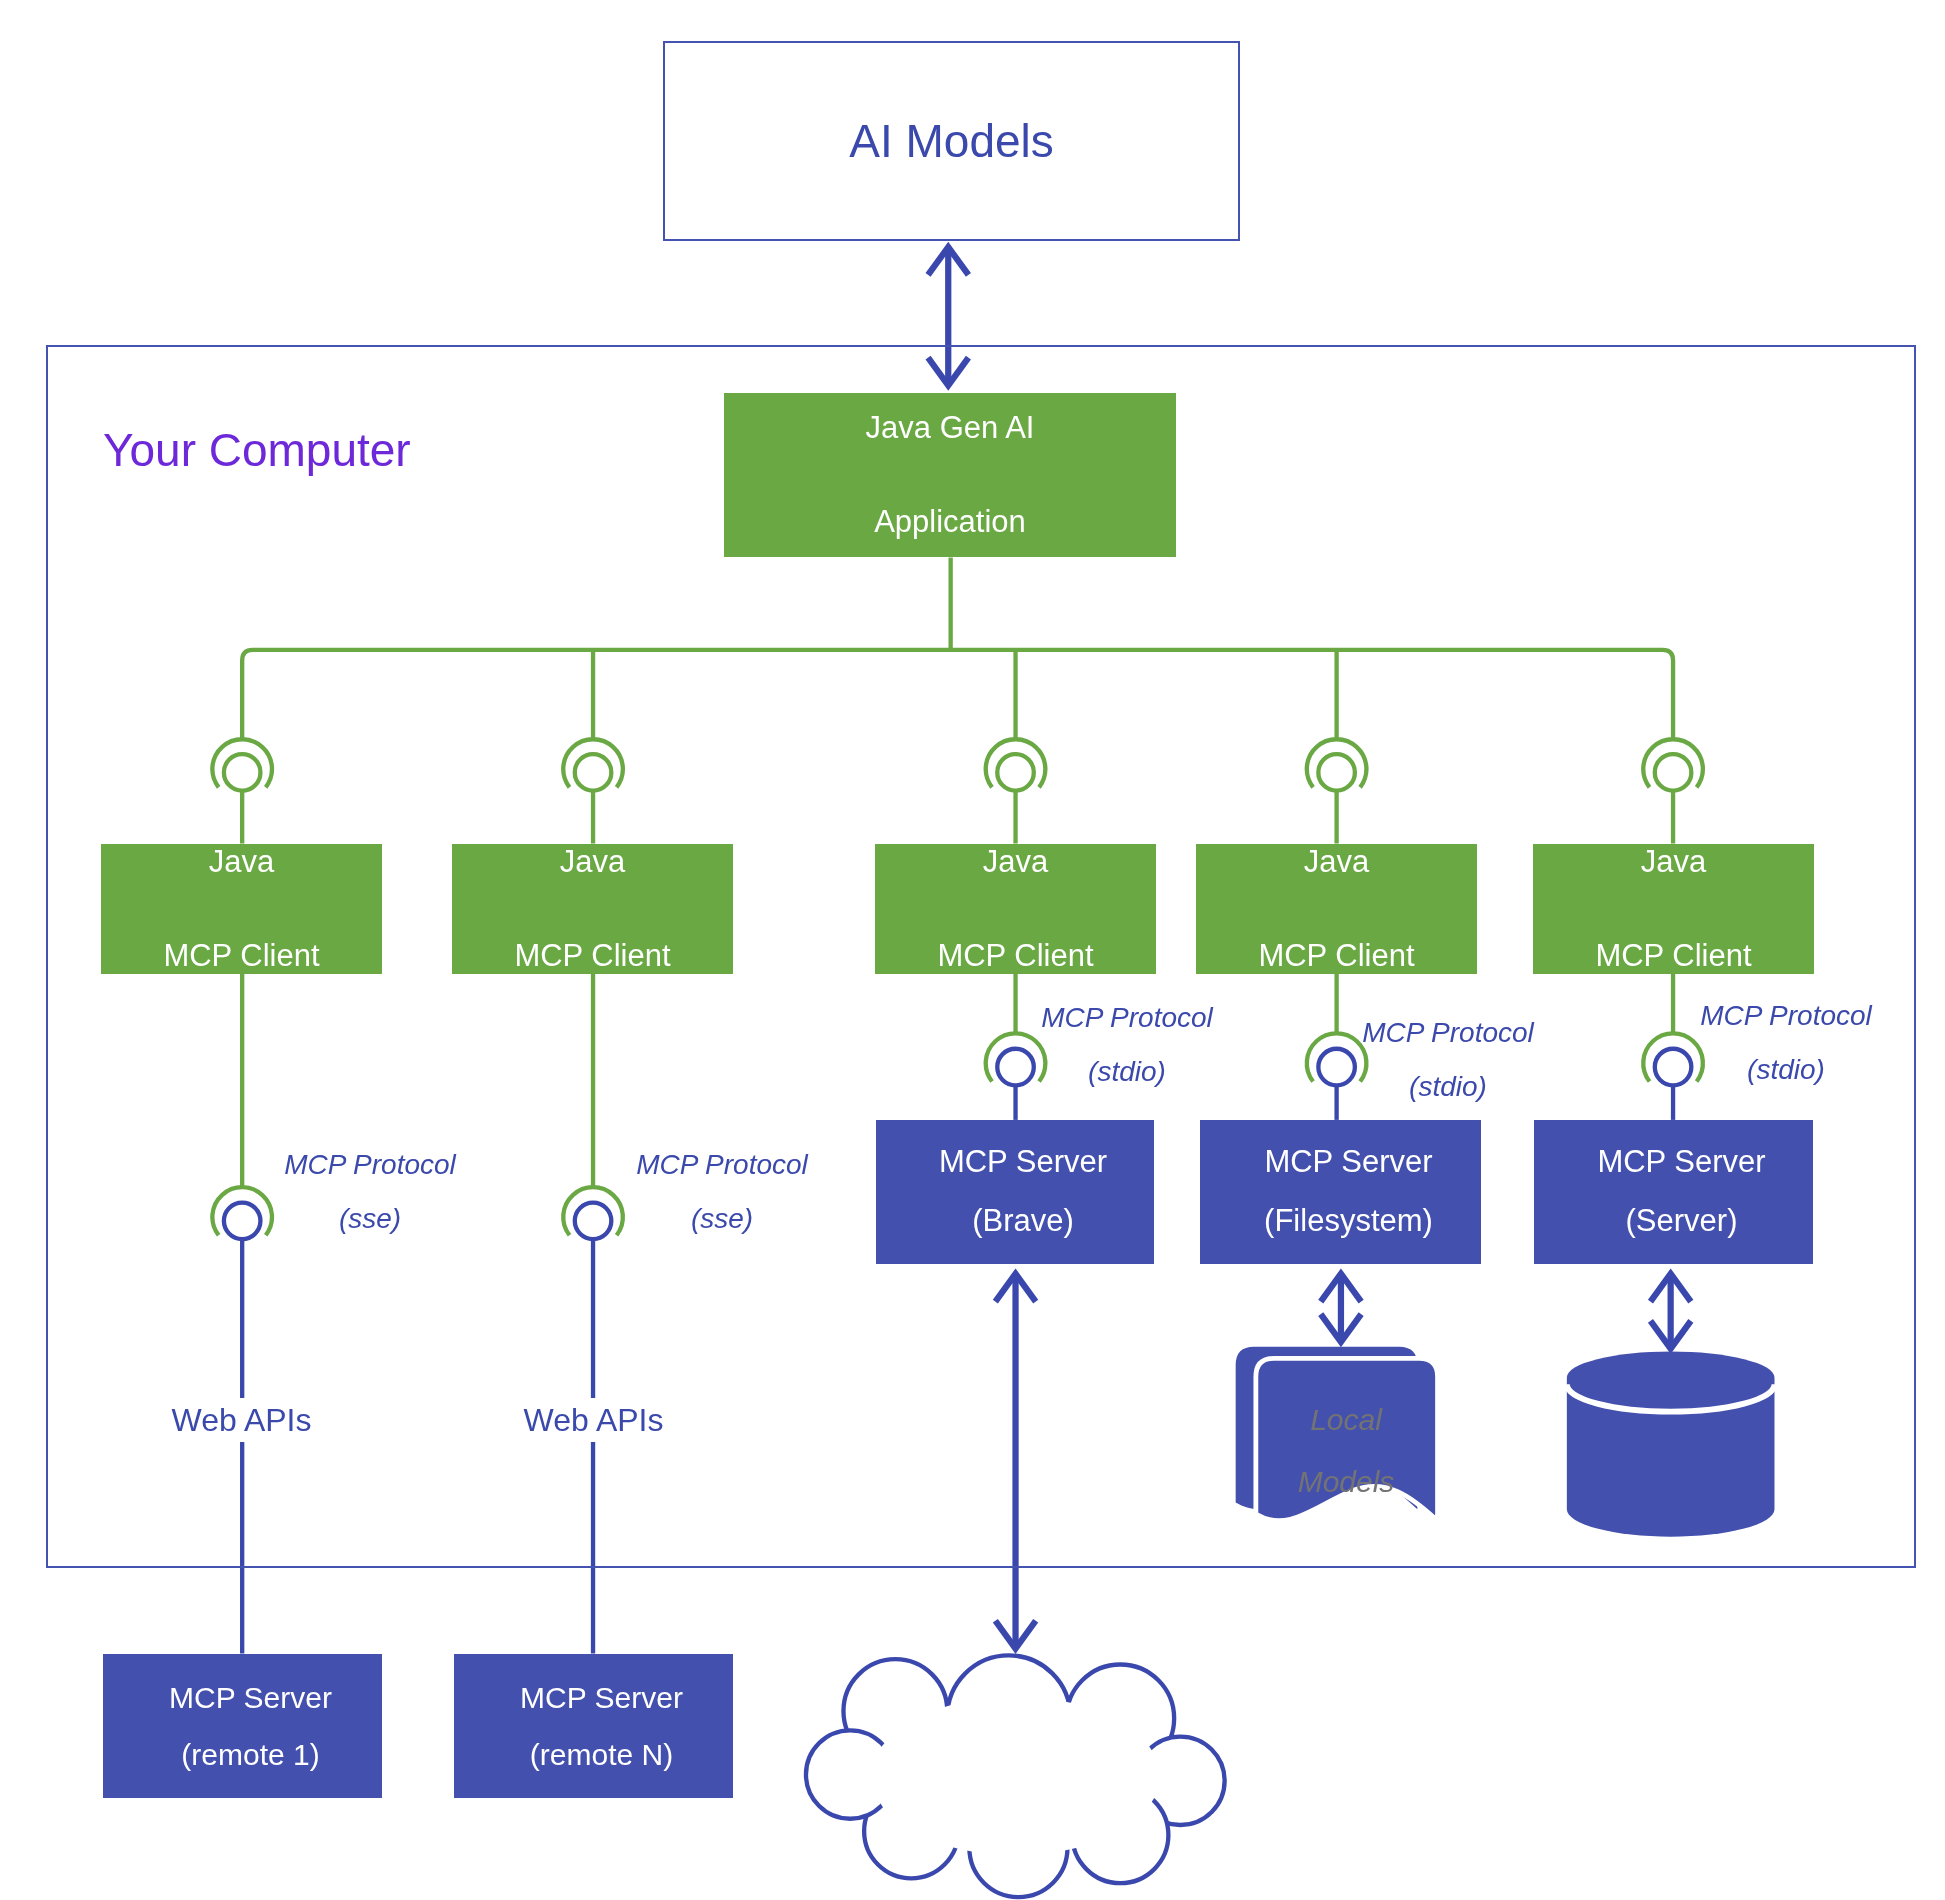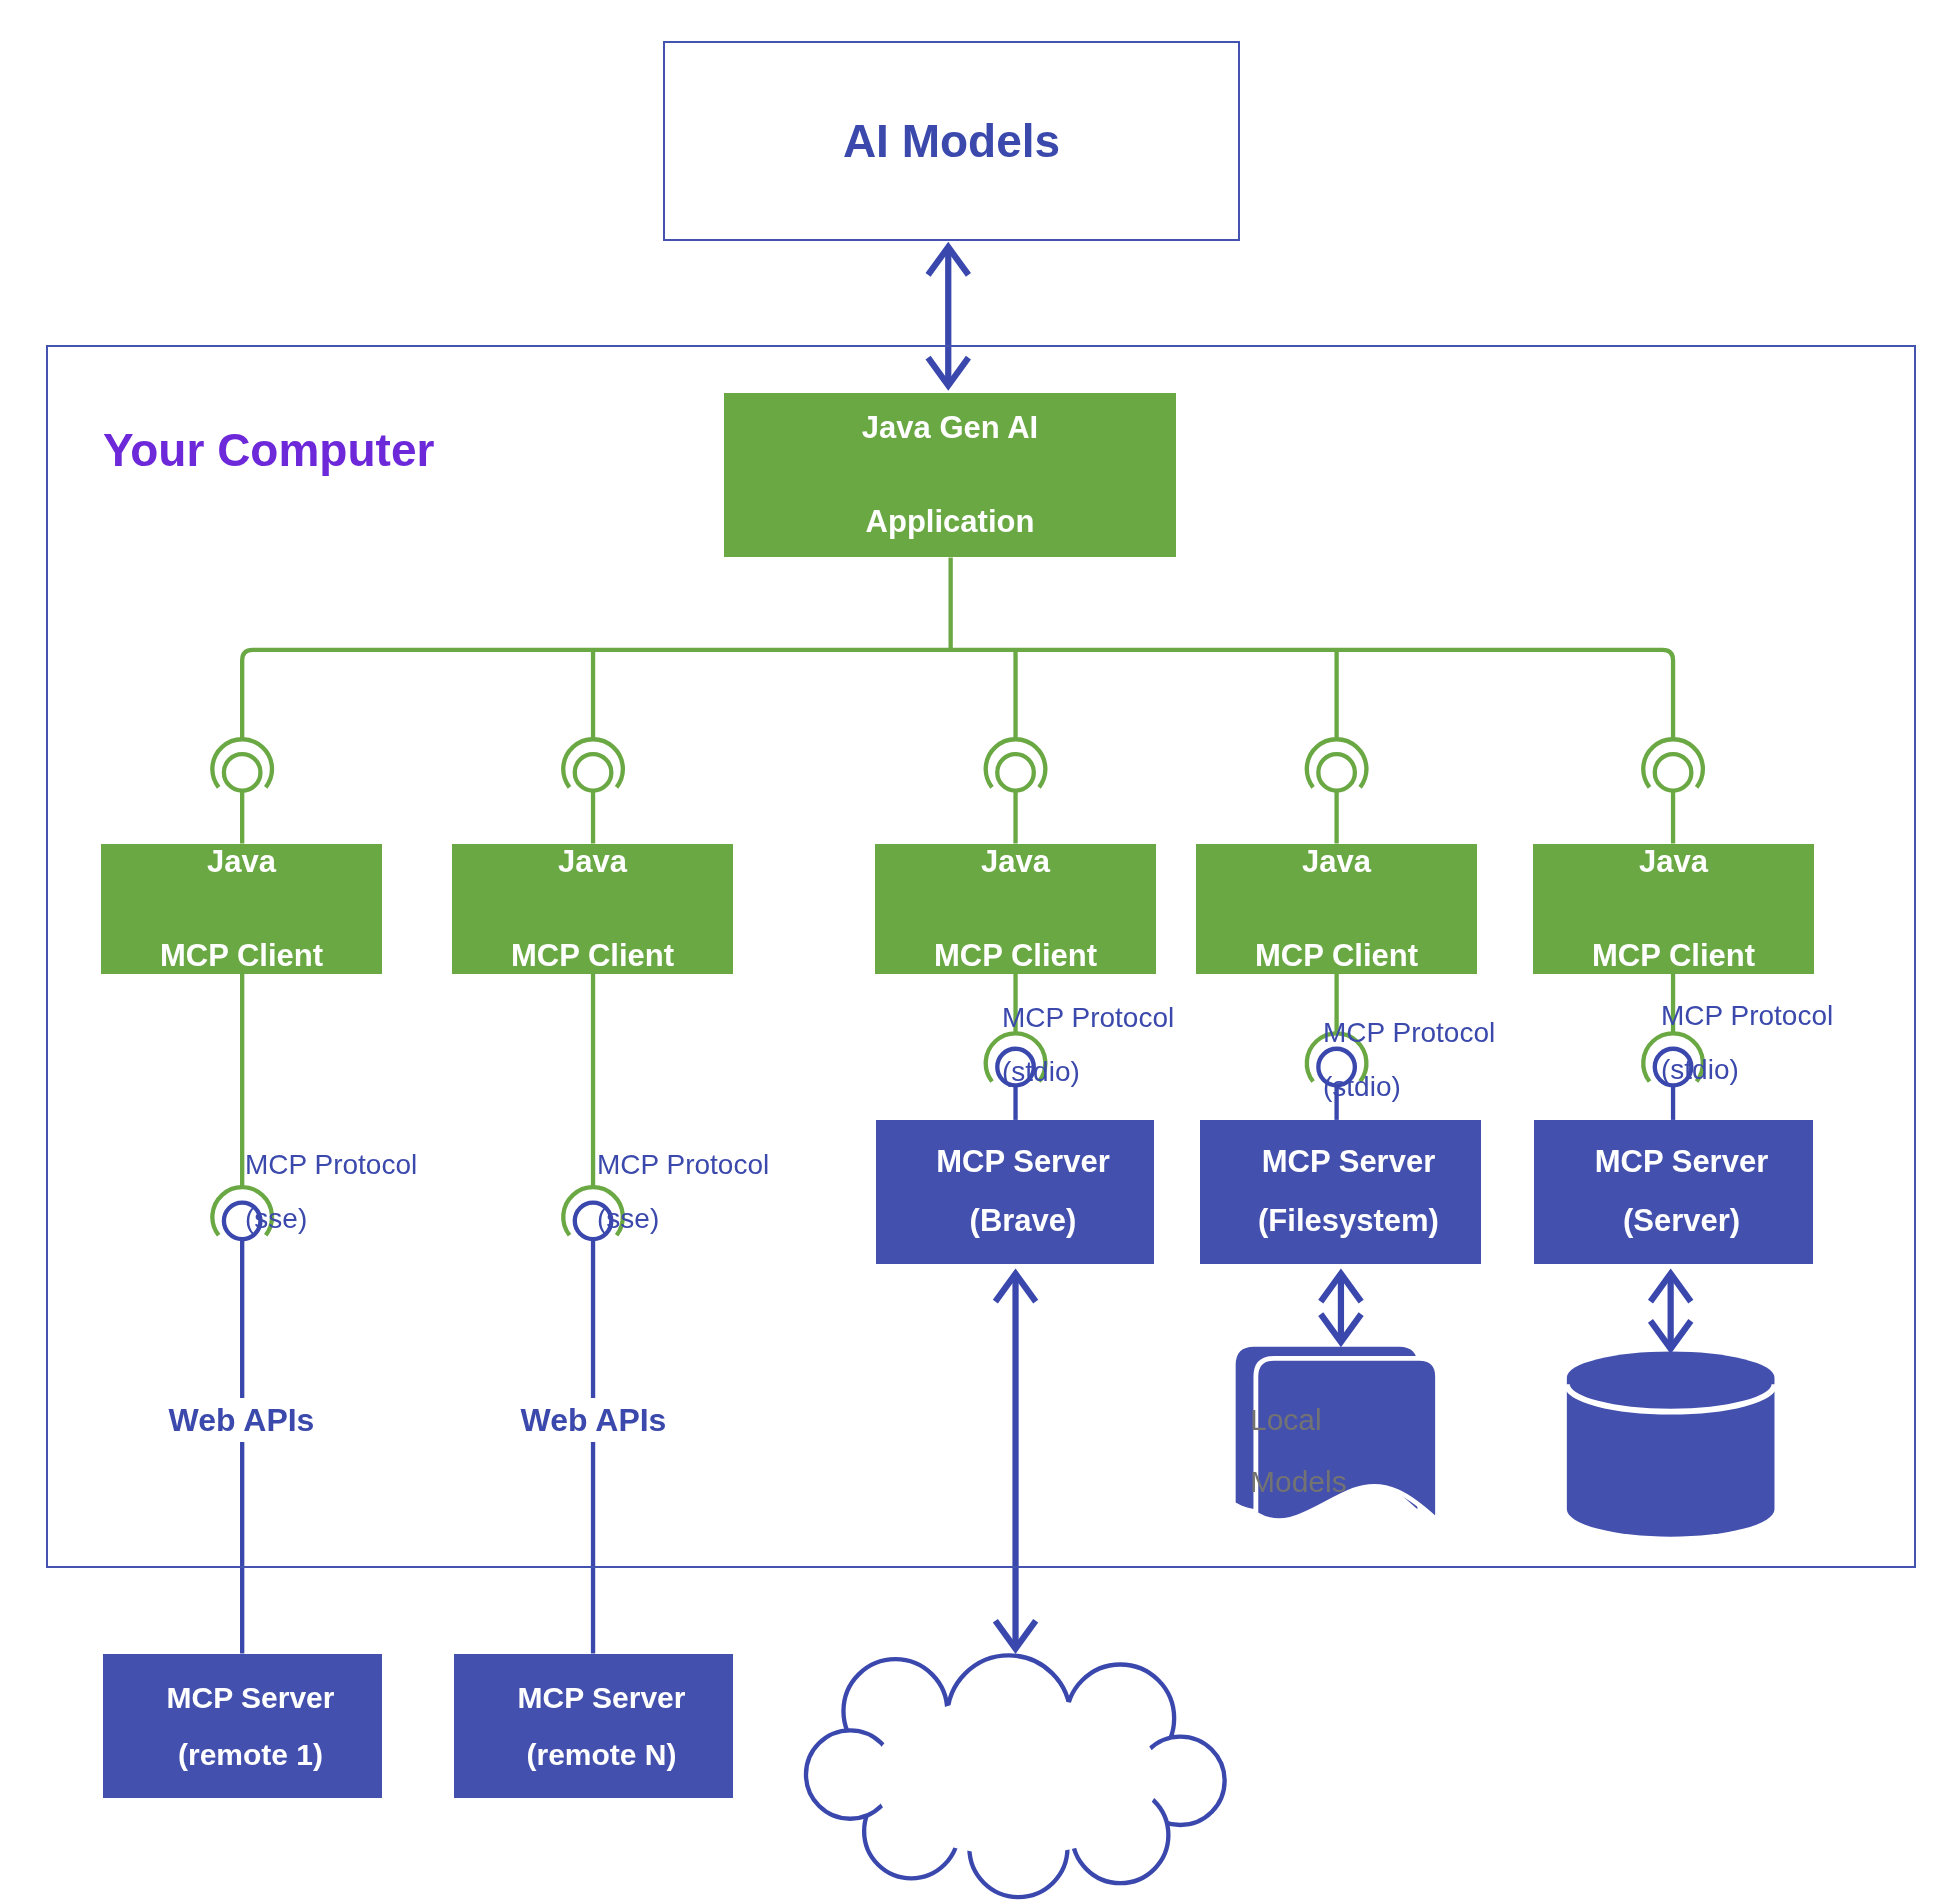--- a/index.html
+++ b/index.html
@@ -1,29 +1,29 @@
 <!DOCTYPE html>
 <html style="font-size:7.7px"><head>
 <meta charset="utf-8">
 <style>
   html,body{margin:0;padding:0;background:#ffffff;}
   .canvas{
     position:relative;width:1946px;height:1900px;background:#ffffff;overflow:hidden;
     font-family:"Liberation Sans", sans-serif;
   }
   .layer{position:absolute;left:0;top:0;width:1946px;height:1900px;}
-  .abs{position:absolute;box-sizing:border-box;font-weight:bold;}
+  .abs{position:absolute;box-sizing:border-box;}
   .box{display:flex;flex-direction:column;align-items:center;justify-content:center;text-align:center;}
   .b-green{background:#69A843;color:#ffffff;gap:44px;}
   .b-blue{background:#4450AE;color:#ffffff;padding-left:16px;}
   .b-outline{background:#ffffff;border:2.4px solid #4553B0;color:#3B49AC;}
   .two-line span{display:block;line-height:1.6;}
   .roomy span{line-height:1.9;}
   .blue-text{color:#6d28d9;}
-  .lbl{position:absolute;text-align:left;color:#3B49AC;}
+  .lbl{position:absolute;text-align:center;color:#3B49AC;font-style:italic;}
   .lbl span{display:block;}
   .white-text{color:#ffffff;}
 </style>
 </head>
 <body>
 
 <div class="canvas">
 
   <svg class="layer" viewBox="0 0 4047 3953">
 

